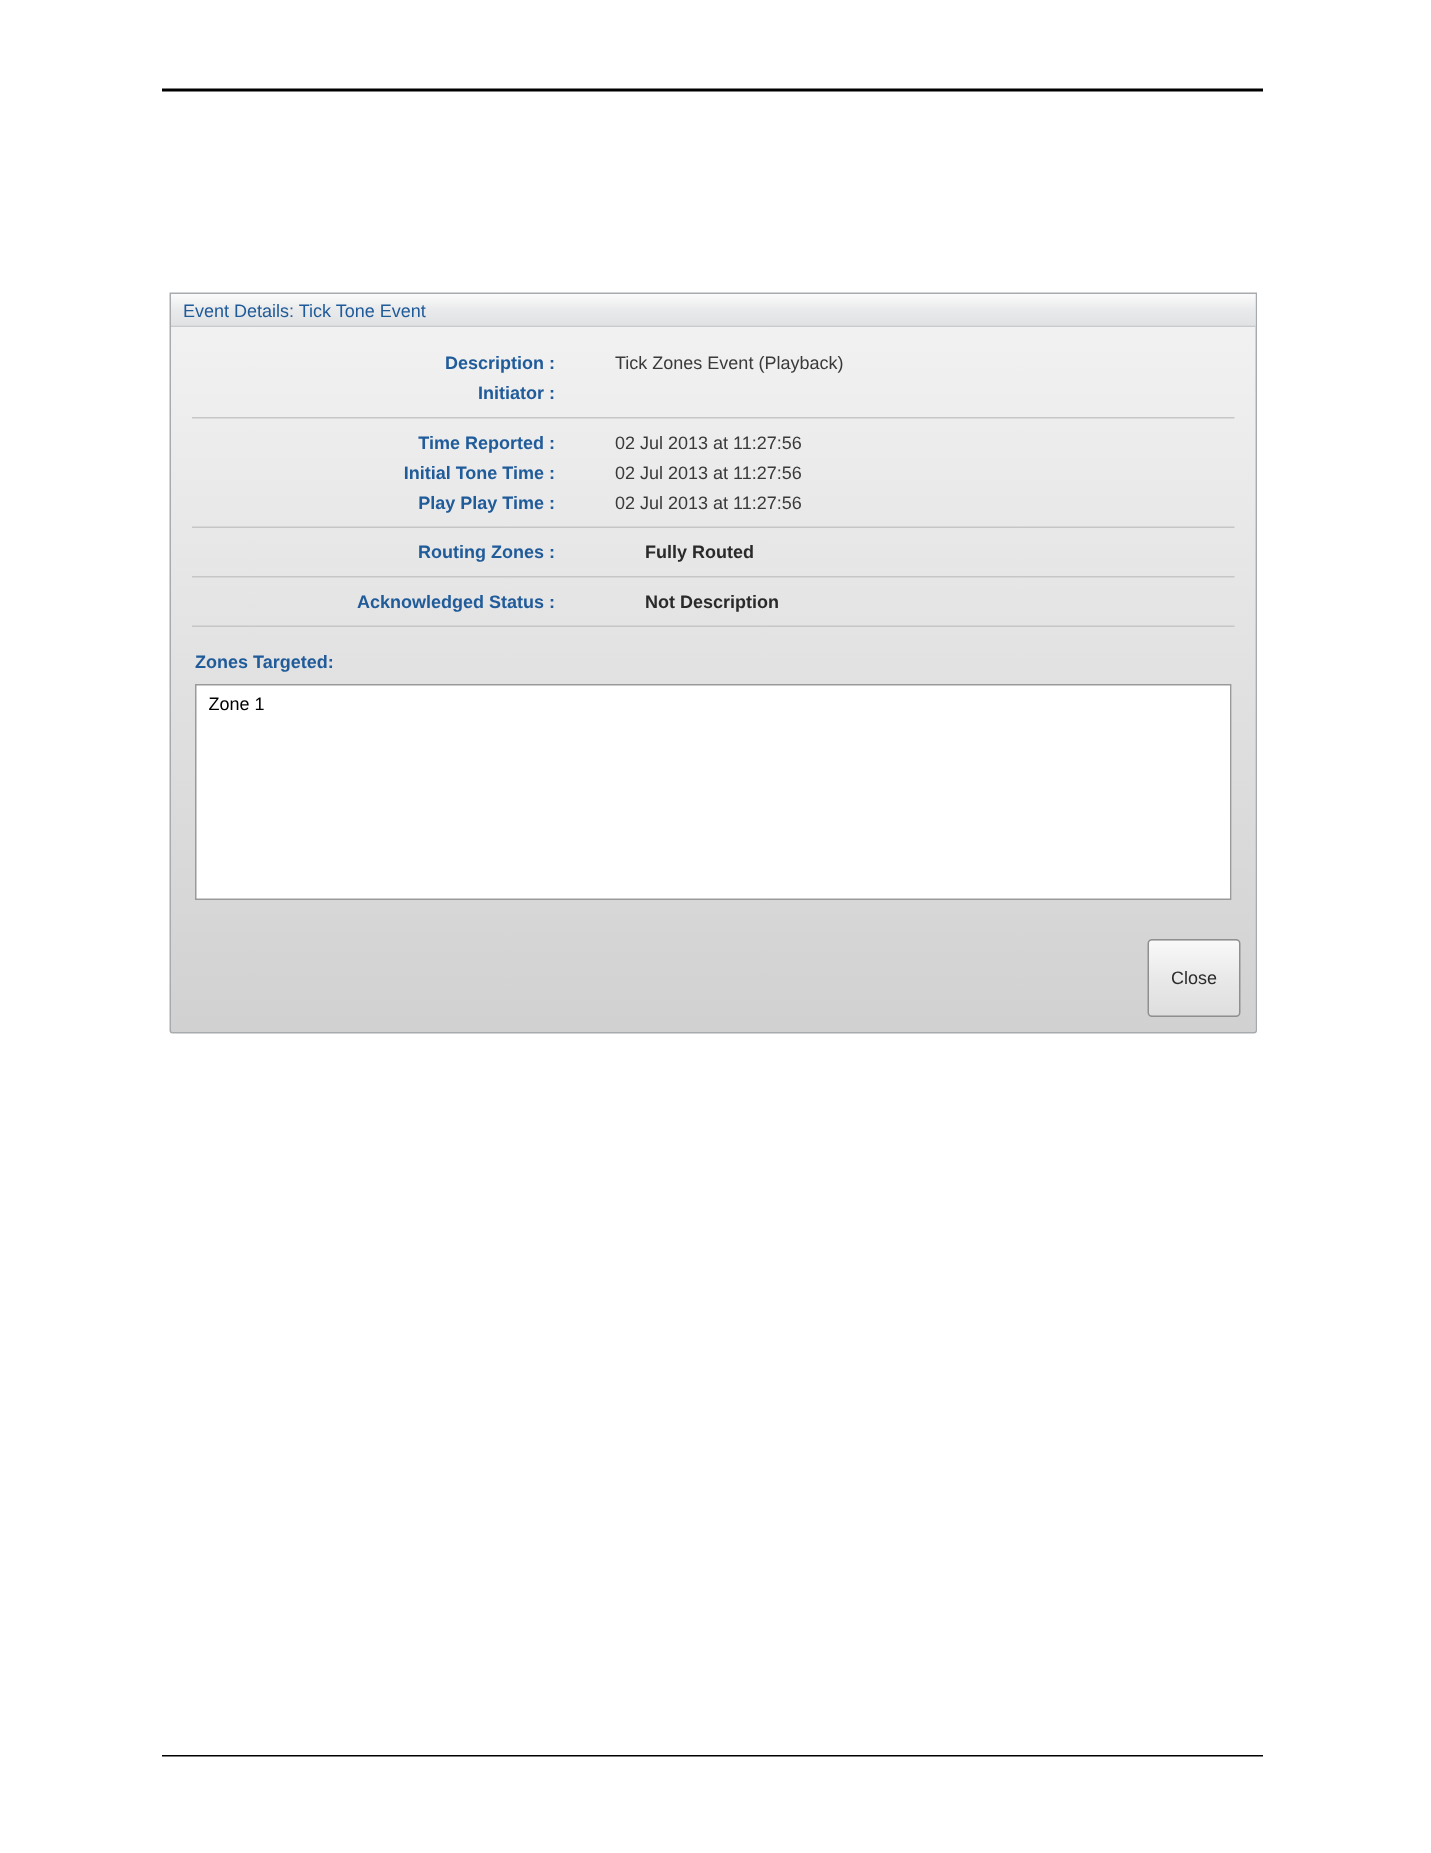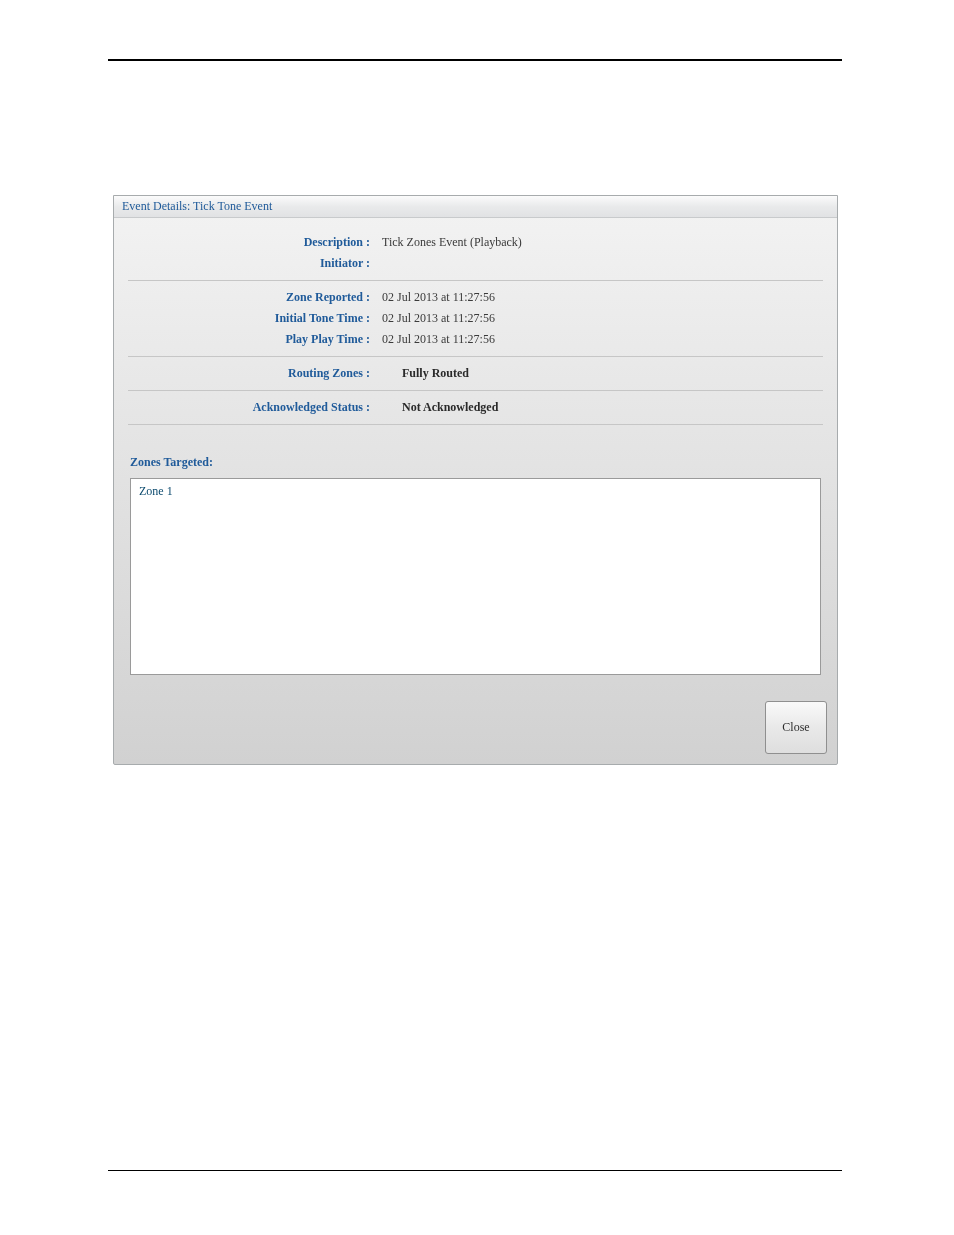--- a/index.html
+++ b/index.html
@@ -1,19 +1,18 @@
 <!DOCTYPE html>
 <html><head>
   <meta charset="utf-8">
   <style>
     * {
       margin: 0;
       padding: 0;
       box-sizing: border-box;
-      font-family: Liberation Serif, serif;
     }
     body {
       background: #ffffff;
       font-family: "Segoe UI", Tahoma, Geneva, Verdana, sans-serif;
       font-size: 12px;
       width: 954px;
       height: 1235px;
       position: relative;
     }
     .page-rule-top {
@@ -59,20 +58,21 @@
       border-bottom: 1px solid #c6c6c6;
       padding: 6px 0 6px 0;
     }
     .field-group:last-of-type {
       border-bottom: none;
     }
     .field-row {
       display: flex;
       align-items: center;
       padding: 3px 0;
+      gap: 28px;
     }
     .field-label {
       flex: 0 0 254px;
       text-align: right;
       padding-right: 12px;
       color: #205b9a;
       font-weight: bold;
       font-size: 12px;
     }
     .field-value {
@@ -81,41 +81,41 @@
       font-size: 12px;
     }
     .field-value-bold {
       font-weight: bold;
       color: #2a2a2a;
       padding-left: 20px;
     }
     .lists-row {
       display: flex;
       gap: 56px;
-      margin-top: 24px;
+      margin-top: 10px;
       padding: 0 2px 10px 2px;
     }
     .list-col {
       flex: 1;
     }
     .list-col-right {
       flex: 1.25;
     }
     .list-heading {
       color: #205b9a;
       font-weight: bold;
       font-size: 12px;
       padding: 6px 0 8px 0;
     }
     .list-box {
       background: #ffffff;
       border: 1px solid #9a9a9a;
-      height: 197px;
+      height: 144px;
       padding: 4px 8px;
-      color: #0c4a6e;
+      color: #000000;
       font-size: 12px;
       overflow: auto;
     }
     .dialog-footer {
       padding: 8px 10px 10px 10px;
       display: flex;
       justify-content: flex-end;
       background: transparent;
     }
     .btn {
@@ -150,21 +150,21 @@
         <div class="field-label">Description :</div>
         <div class="field-value">Tick Zones Event (Playback)</div>
       </div>
       <div class="field-row">
         <div class="field-label">Initiator :</div>
       </div>
     </div>
 
     <div class="field-group">
       <div class="field-row">
-        <div class="field-label">Zone Reported :</div>
+        <div class="field-label">Time Reported :</div>
         <div class="field-value">02 Jul 2013 at 11:27:56</div>
       </div>
       <div class="field-row">
         <div class="field-label">Initial Tone Time :</div>
         <div class="field-value">02 Jul 2013 at 11:27:56</div>
       </div>
       <div class="field-row">
         <div class="field-label">Play Play Time :</div>
         <div class="field-value">02 Jul 2013 at 11:27:56</div>
       </div>
@@ -173,21 +173,21 @@
     <div class="field-group">
       <div class="field-row">
         <div class="field-label">Routing Zones :</div>
         <div class="field-value field-value-bold">Fully Routed</div>
       </div>
     </div>
 
     <div class="field-group">
       <div class="field-row">
         <div class="field-label">Acknowledged Status :</div>
-        <div class="field-value field-value-bold">Not Acknowledged</div>
+        <div class="field-value field-value-bold">Not Description</div>
       </div>
     </div>
 
     <div class="lists-row">
       <div class="list-col">
         <div class="list-heading">Zones Targeted:</div>
         <div class="list-box" id="zones-list">
             <div class="list-item">Zone 1</div>
           </div>
       </div>

